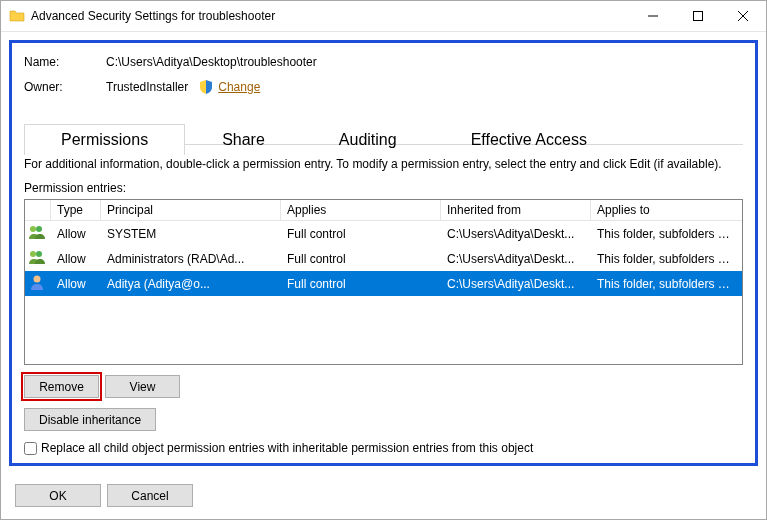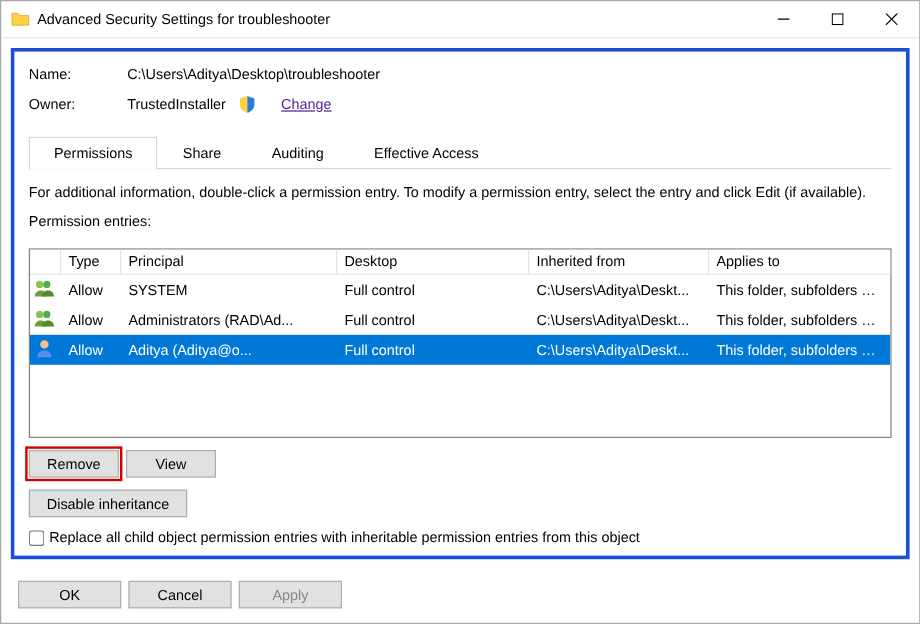--- a/index.html
+++ b/index.html
@@ -7,26 +7,26 @@
   .titlebar{height:30px;display:flex;align-items:center;border-bottom:1px solid #e5e5e5}
   .title-icon{margin:0 6px 0 8px;display:flex}
   .title-text{flex:1;font-size:12px}
   .win-btns{display:flex;height:100%}
   .win-btn{width:45px;display:flex;align-items:center;justify-content:center;font-family:Consolas,monospace;font-size:14px}
   .close-btn{width:46px}
   .content{flex:1;margin:8px;border:3px solid #1d4ed8;padding:12px 12px 8px;display:flex;flex-direction:column;overflow:hidden}
   .info-row{display:flex;align-items:center;margin-bottom:10px;font-size:12px}
   .info-label{width:82px}
   .shield{margin-left:10px;display:flex;align-items:center}
-  .change-link{color:#4c1d95;margin-left:20px}
+  .change-link{color:#a16207;margin-left:4px}
   .tabs{display:flex;margin-top:8px;border-bottom:1px solid #d8d8d8}
-  .tab{padding:6px 20px;font-size:12px;border:1px solid transparent;border-bottom:none;position:relative;top:1px}
+  .tab{padding:6px 36px;font-size:16px;border:1px solid transparent;border-bottom:none;position:relative;top:11px}
   .tab.active{border-color:#d8d8d8;background:#fff}
   .help-text{margin:12px 0 10px;font-size:12px}
-  .entries-label{margin-bottom:16px}
+  .entries-label{margin-bottom:4px}
   .table-container{border:1px solid #828282;flex:1;min-height:0;display:flex;flex-direction:column;background:#fff;overflow:hidden}
   .thead{display:flex;background:#fff;border-bottom:1px solid #e5e5e5;font-size:12px}
   .th,.td{padding:3px 6px;overflow:hidden;white-space:nowrap;text-overflow:ellipsis;box-sizing:border-box}
   .th{border-right:1px solid #e5e5e5}
   .th:last-child{border-right:none}
   .col-icon{width:26px;flex:none;padding:3px 2px}
   .col-type{width:50px;flex:none}
   .col-principal{width:180px;flex:none}
   .col-access{width:160px;flex:none}
   .col-from{width:150px;flex:none}
@@ -98,21 +98,21 @@
     </div>
 
     <div class="help-text">For additional information, double-click a permission entry. To modify a permission entry, select the entry and click Edit (if available).</div>
     <div class="entries-label">Permission entries:</div>
 
     <div class="table-container">
       <div class="thead">
         <div class="th col-icon"></div>
         <div class="th col-type">Type</div>
         <div class="th col-principal">Principal</div>
-        <div class="th col-access">Desktop</div>
+        <div class="th col-access">Applies</div>
         <div class="th col-from">Inherited from</div>
         <div class="th col-applies">Applies to</div>
       </div>
       <div class="tbody" id="tbody">
           <div class="trow">
             <div class="td col-icon"><svg width="20" height="16" viewBox="0 0 20 16">
                 <circle cx="6" cy="5" r="3" fill="#8bc34a"></circle>
                 <circle cx="12" cy="5" r="3" fill="#4caf50"></circle>
                 <path d="M2 15c0-3 2-5 5-5s5 2 5 5" fill="#689f38"></path>
                 <path d="M8 15c0-3 2-5 5-5s5 2 5 5" fill="#558b2f"></path>
@@ -161,15 +161,14 @@
 
     <div class="checkbox-row">
       <input type="checkbox" style="">
       <label>Replace all child object permission entries with inheritable permission entries from this object</label>
     </div>
   </div>
 
   <div class="footer">
     <button class="btn" style="min-width:86px">OK</button>
     <button class="btn" style="min-width:86px">Cancel</button>
-    <button class="btn disabled" style="min-width:86px">Apply</button>
   </div>
 </div>
 
 </body></html>

